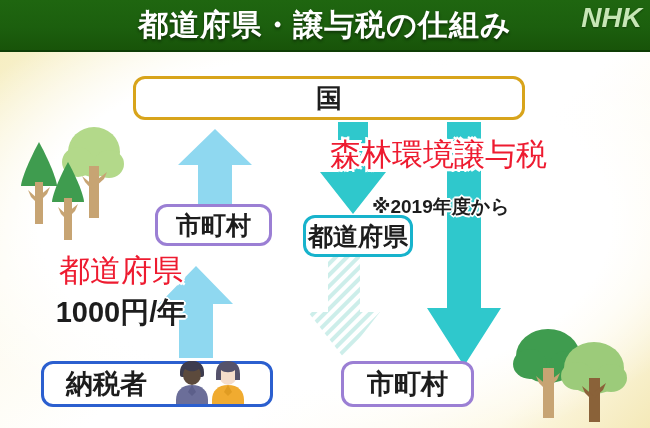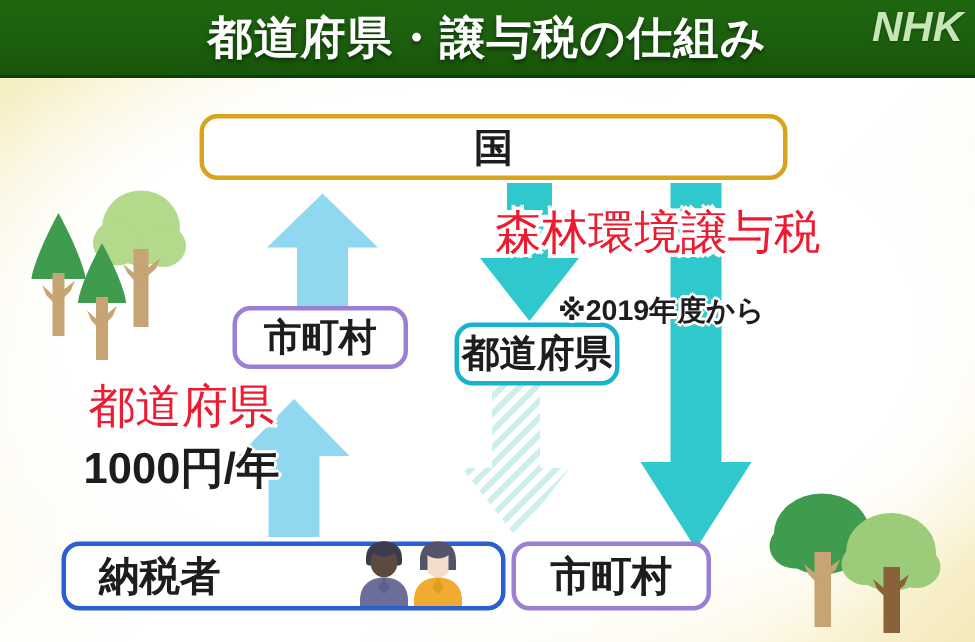--- a/index.html
+++ b/index.html
@@ -44,21 +44,21 @@
     position:absolute;background:#ffffff;border-radius:12px;
     box-sizing:border-box;display:flex;align-items:center;justify-content:center;
     font-weight:bold;color:#1d1d1d;
   }
   .box .lbl{line-height:1;display:block;}
 
   #box-kuni{left:133px;top:24px;width:392px;height:44px;border:3px solid #d8a41b;font-size:26px;}
   #box-shichoson-top{left:155px;top:152px;width:117px;height:42px;border:3px solid #9b7fd4;font-size:25px;}
   #box-todofuken{left:303px;top:163px;width:110px;height:42px;border:3px solid #17b3cc;font-size:25px;}
   #box-shichoson-bottom{left:341px;top:309px;width:133px;height:46px;border:3px solid #9b7fd4;font-size:27px;}
-  #box-nozeisha{left:41px;top:309px;width:296px;height:46px;border:3px solid #2b5fcf;font-size:27px;
+  #box-nozeisha{left:41px;top:309px;width:232px;height:46px;border:3px solid #2b5fcf;font-size:27px;
                 justify-content:flex-start;padding-left:22px;}
 
   
   .people{position:absolute;right:16px;bottom:0;width:96px;height:44px;}
 
   
   .arrow{position:absolute;}
 
   
   .callout{position:absolute;}

